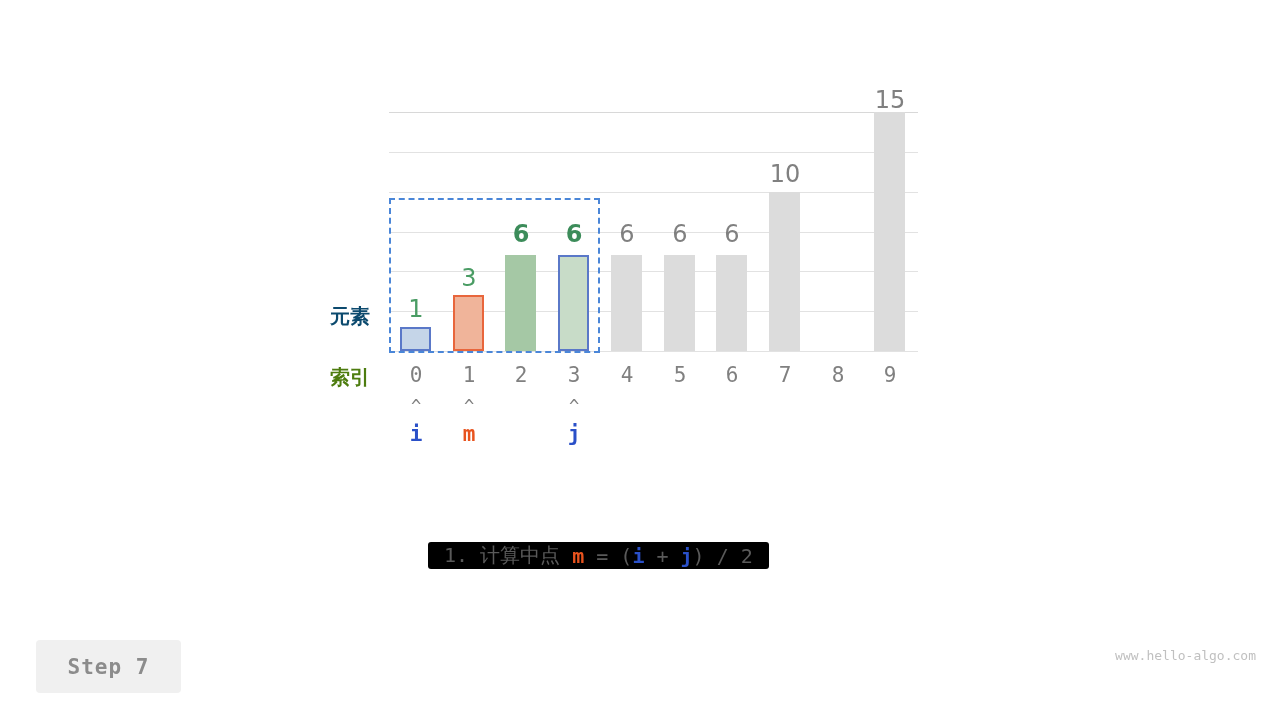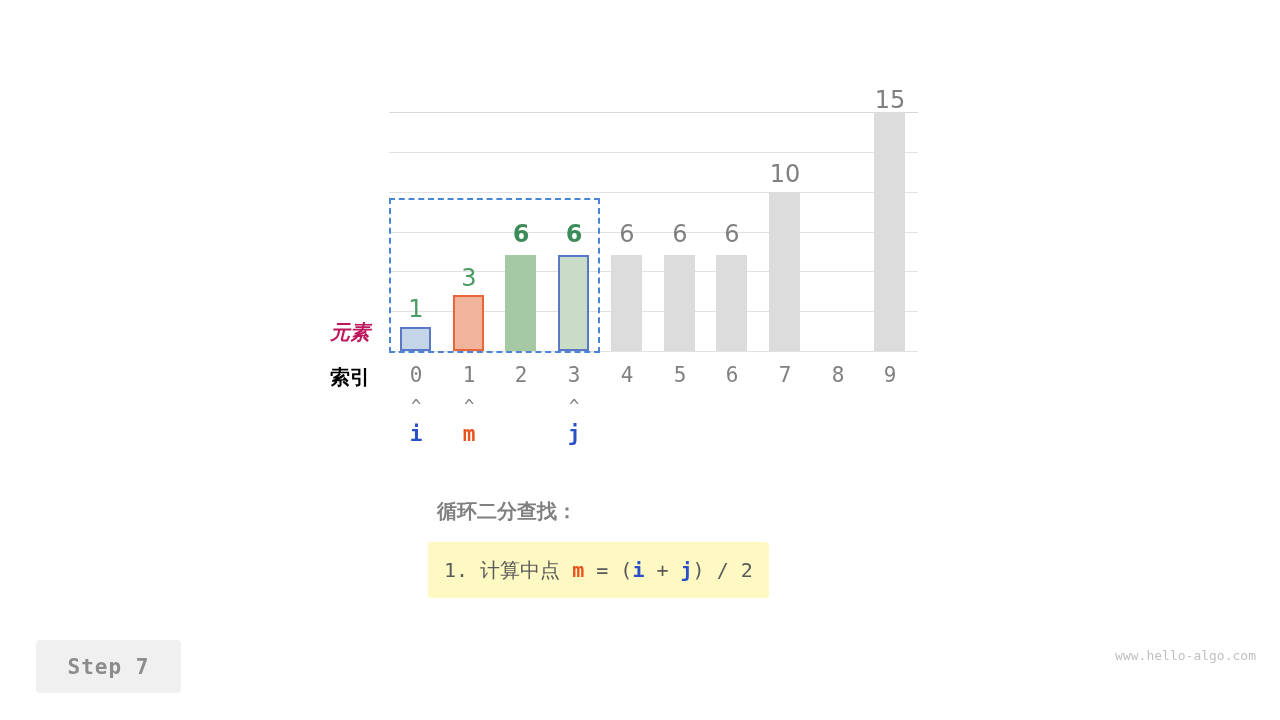--- a/index.html
+++ b/index.html
@@ -101,28 +101,27 @@
   }
   .row-label {
     position: absolute;
     font-size: 20px;
     font-weight: bold;
     text-align: right;
     width: 60px;
   }
   #elements-label {
     left: 310px;
-    top: 319px;
-    color: #be185d;
-    font-style: italic;
+    top: 303px;
+    color: #0c4a6e;
   }
   #index-label {
     left: 310px;
     top: 364px;
-    color: #000000;
+    color: #4d7c0f;
   }
   
   .caret {
     position: absolute;
     width: 54px;
     text-align: center;
     top: 396px;
     font-size: 17px;
     color: #808080;
     font-family: "DejaVu Sans Mono", "Liberation Mono", monospace;
@@ -154,22 +153,22 @@
     left: 437px;
     top: 498px;
     font-size: 20px;
     font-weight: bold;
     color: #808080;
   }
   #code-box {
     position: absolute;
     left: 428px;
     top: 542px;
-    height: 56px;
-    background: #fef9c3;
+    height: 27px;
+    background: #000000;
     border-radius: 3px;
     display: flex;
     align-items: center;
     padding: 0 16px;
     font-family: "DejaVu Sans Mono", "Liberation Mono", monospace;
     font-size: 20px;
     color: #5a5a5a;
     white-space: pre;
   }
   #code-box .v-m { color: #e8531e; font-weight: bold; }
@@ -282,21 +281,20 @@
 
   <div class="caret" style="left:389px;">^</div>
   <div class="ptr i" style="left:389px;">i</div>
 
   <div class="caret" style="left:442px;">^</div>
   <div class="ptr m" style="left:442px;">m</div>
 
   <div class="caret" style="left:547px;">^</div>
   <div class="ptr j" style="left:547px;">j</div>
 
-  <div id="caption-title">循环二分查找：</div>
 
   <div id="code-box">
     <span>1. 计算中点 </span><span class="v-m">m</span><span> = (</span><span class="v-i">i</span><span> + </span><span class="v-j">j</span><span>) / 2</span>
   </div>
 
   <div id="step-badge">Step 7</div>
 
   <div id="watermark">www.hello-algo.com</div>
 
 </div>

